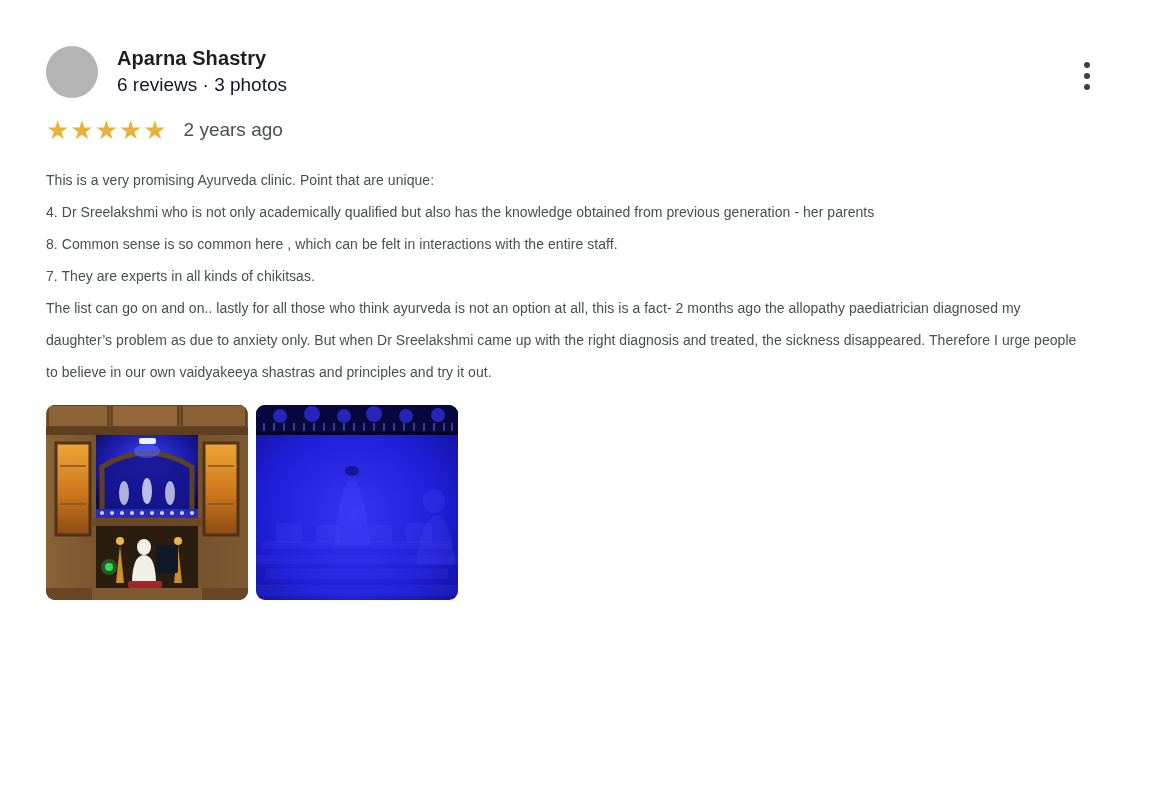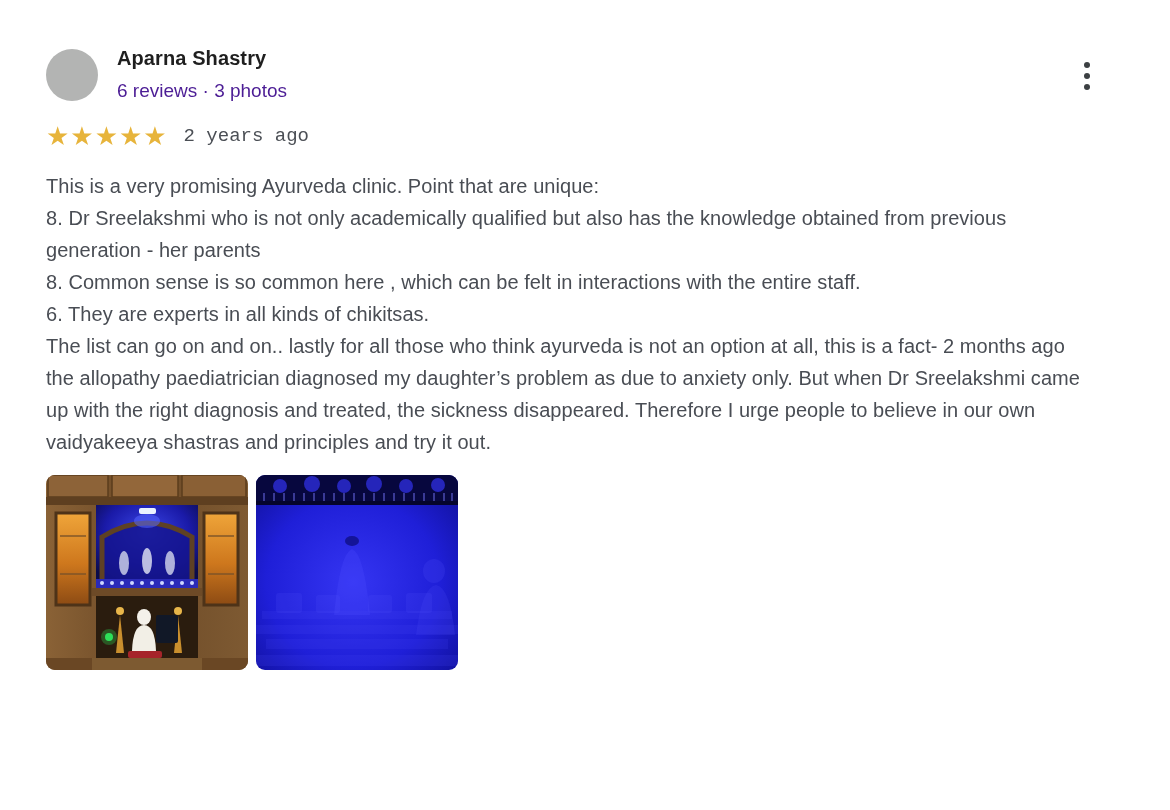--- a/index.html
+++ b/index.html
@@ -21,21 +21,21 @@
     position: relative;
     width: 1170px;
     height: 810px;
     padding: 44px 46px 0 46px;
     background: #ffffff;
   }
 
   
   .review-header {
     display: flex;
-    align-items: center;
+    align-items: flex-start;
     position: relative;
   }
 
   .avatar {
     width: 52px;
     height: 52px;
     border-radius: 50%;
     background: #b3b4b3;
     flex: 0 0 52px;
     margin-top: 2px;
@@ -51,23 +51,23 @@
   .reviewer-name {
     font-size: 20px;
     font-weight: bold;
     color: #1f1f1f;
     line-height: 26px;
     letter-spacing: 0.1px;
   }
 
   .reviewer-stats {
     font-size: 19px;
-    color: #4c1d95;
+    color: #0f172a;
     line-height: 26px;
-    margin-top: 7px;
+    margin-top: 1px;
   }
 
   .overflow-menu {
     position: absolute;
     right: 22px;
     top: 12px;
     width: 30px;
     height: 40px;
     display: flex;
     flex-direction: column;
@@ -100,27 +100,26 @@
     line-height: 26px;
     color: #e7b43b;
     letter-spacing: 0;
   }
 
   .time-ago {
     font-size: 19px;
     color: #4b4f55;
     margin-left: 17px;
     line-height: 26px;
-    font-family: Liberation Mono, monospace;
   }
 
   
   .review-text {
     margin-top: 21px;
-    font-size: 20px;
+    font-size: 14px;
     line-height: 32px;
     color: #494d54;
     max-width: 1044px;
     letter-spacing: 0.05px;
   }
   .review-text p {
     margin: 0;
   }
 
   
@@ -168,23 +167,23 @@
         <span class="star">★</span>
         <span class="star">★</span>
         <span class="star">★</span>
         <span class="star">★</span>
       </div>
     <div class="time-ago">2 years ago</div>
   </div>
 
   <div class="review-text" id="review-text" style="color: rgb(73, 77, 84);">
       <p>This is a very promising Ayurveda clinic. Point that are unique:</p>
-      <p>8. Dr Sreelakshmi who is not only academically qualified but also has the knowledge obtained from previous generation - her parents</p>
+      <p>4. Dr Sreelakshmi who is not only academically qualified but also has the knowledge obtained from previous generation - her parents</p>
       <p>8. Common sense is so common here , which can be felt in interactions with the entire staff.</p>
-      <p>6. They are experts in all kinds of chikitsas.</p>
+      <p>7. They are experts in all kinds of chikitsas.</p>
       <p>The list can go on and on.. lastly for all those who think ayurveda is not an option at all, this is a fact- 2 months ago the allopathy paediatrician diagnosed my daughter’s problem as due to anxiety only. But when Dr Sreelakshmi came up with the right diagnosis and treated, the sickness disappeared. Therefore I urge people to believe in our own vaidyakeeya shastras and principles and try it out.</p>
     </div>
 
   <div class="photo-strip">
 
     <div class="photo">
       <svg viewBox="0 0 202 195" preserveAspectRatio="none">
         <defs>
           <linearGradient id="woodG" x1="0" y1="0" x2="1" y2="0">
             <stop offset="0%" stop-color="#8a6236"></stop>

